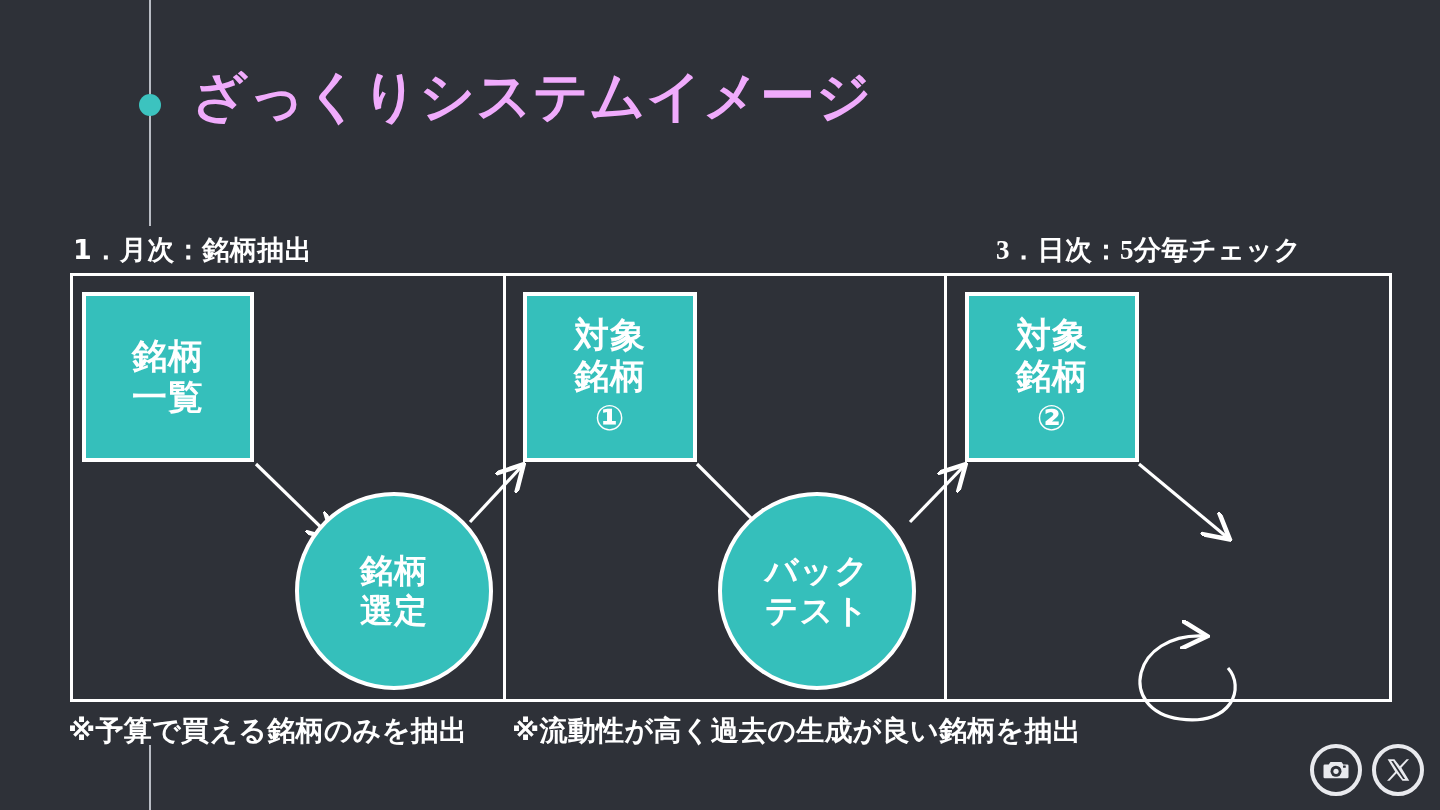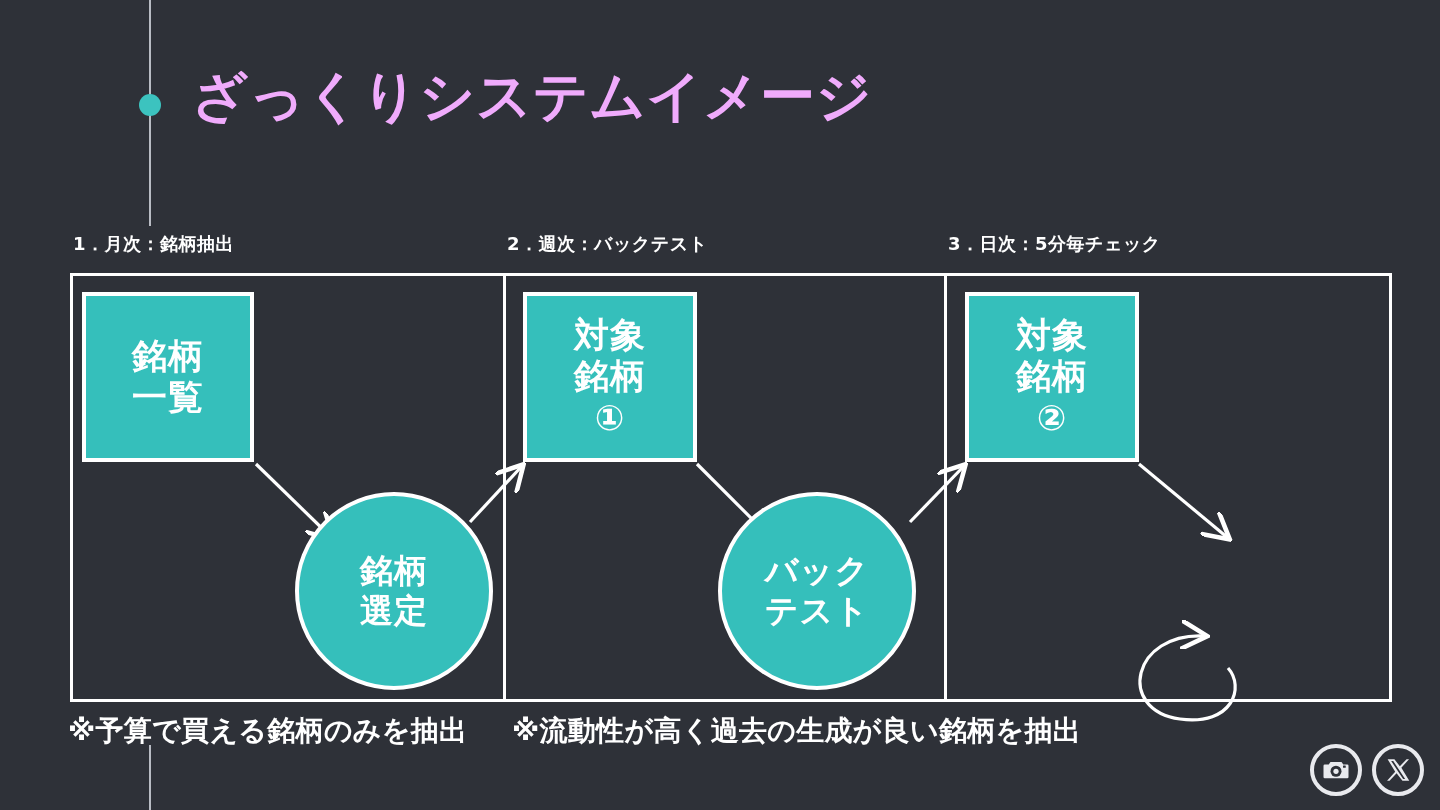--- a/index.html
+++ b/index.html
@@ -71,29 +71,29 @@
   .col-headers {
     position: absolute;
     left: 0;
     top: 0;
     width: 100%;
     height: 40px;
   }
   .col-header {
     position: absolute;
     top: 0;
-    font-size: 18px;
+    font-size: 27px;
     font-weight: 700;
     color: #ffffff;
     white-space: nowrap;
     letter-spacing: 0.5px;
   }
   .col-header.h1 { left: 3px; }
   .col-header.h2 { left: 437px; }
-  .col-header.h3 { left: 878px; }
+  .col-header.h3 { left: 926px; font-family: Liberation Serif, serif; }
 
   .frame {
     position: absolute;
     left: 0;
     top: 41px;
     width: 1322px;
     height: 429px;
     border: 3px solid #ffffff;
     box-sizing: border-box;
   }
@@ -202,21 +202,20 @@
   <div class="rail-top"></div>
   <div class="rail-dot"></div>
   <div class="rail-bottom"></div>
 
   <div class="title">ざっくりシステムイメージ</div>
 
   <div class="stage">
 
     <div class="col-headers">
       <div class="col-header h1">1．月次：銘柄抽出</div>
-      <div class="col-header h2">2．週次：バックテスト</div>
       <div class="col-header h3">3．日次：5分毎チェック</div>
     </div>
 
     <div class="frame"></div>
     <div class="divider d1"></div>
     <div class="divider d2"></div>
 
     <svg class="edges" viewBox="0 0 1324 520">
       <defs>
         <marker id="ah" viewBox="0 0 12 12" refX="10" refY="6" markerWidth="9" markerHeight="9" orient="auto-start-reverse">

